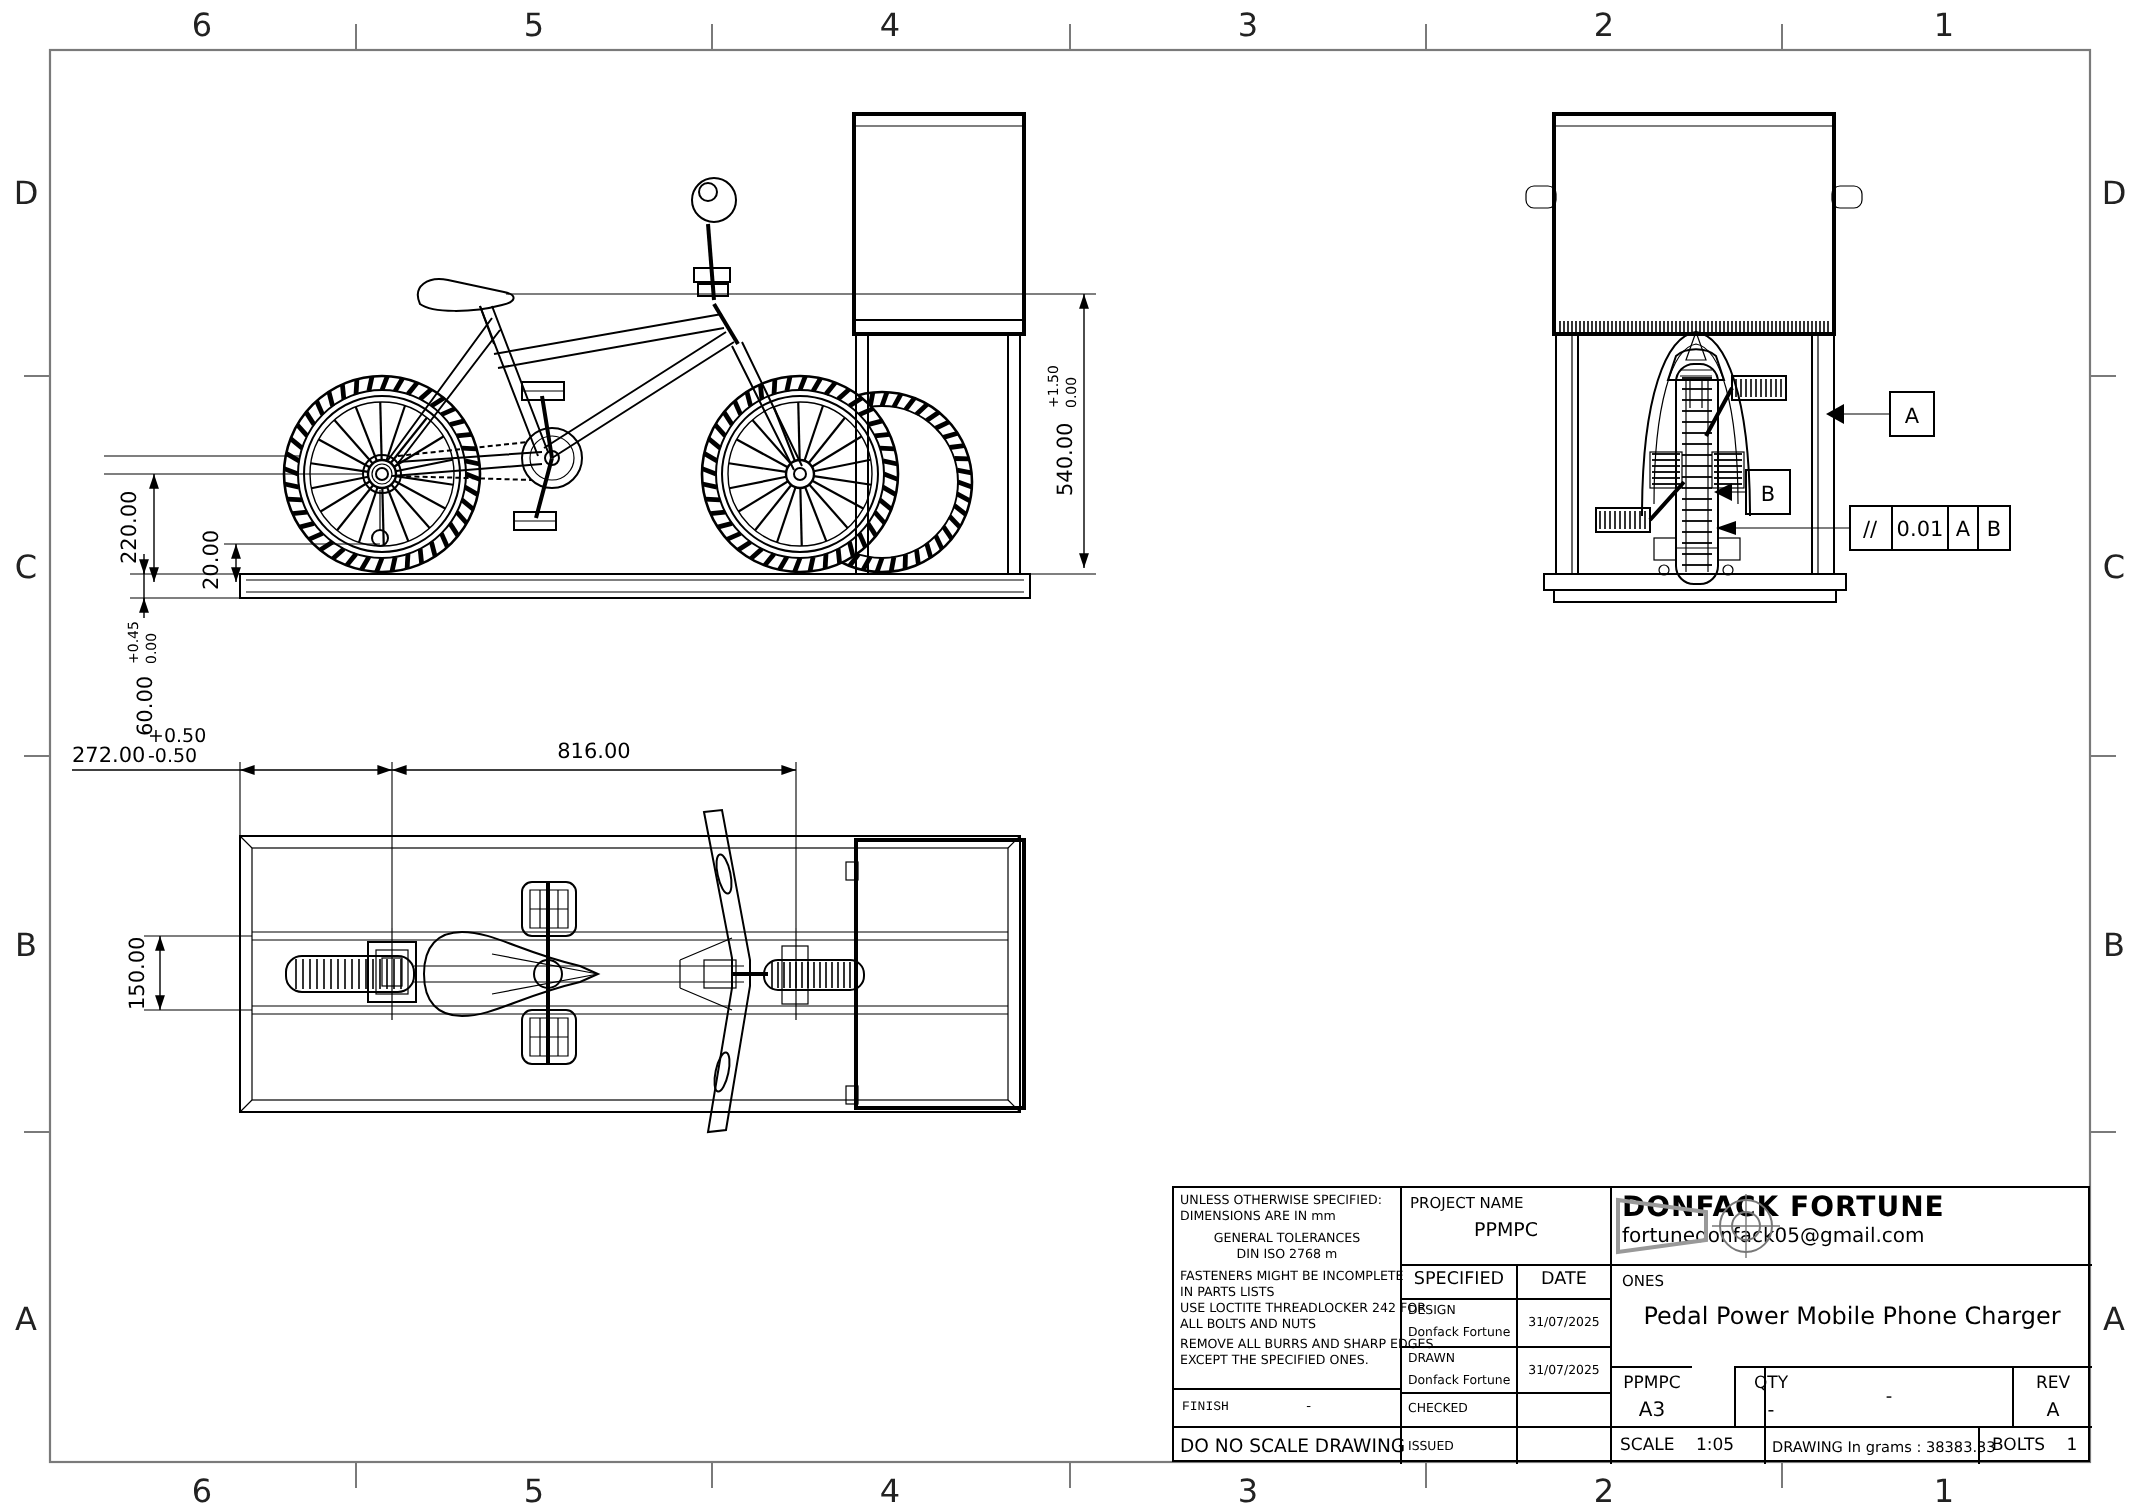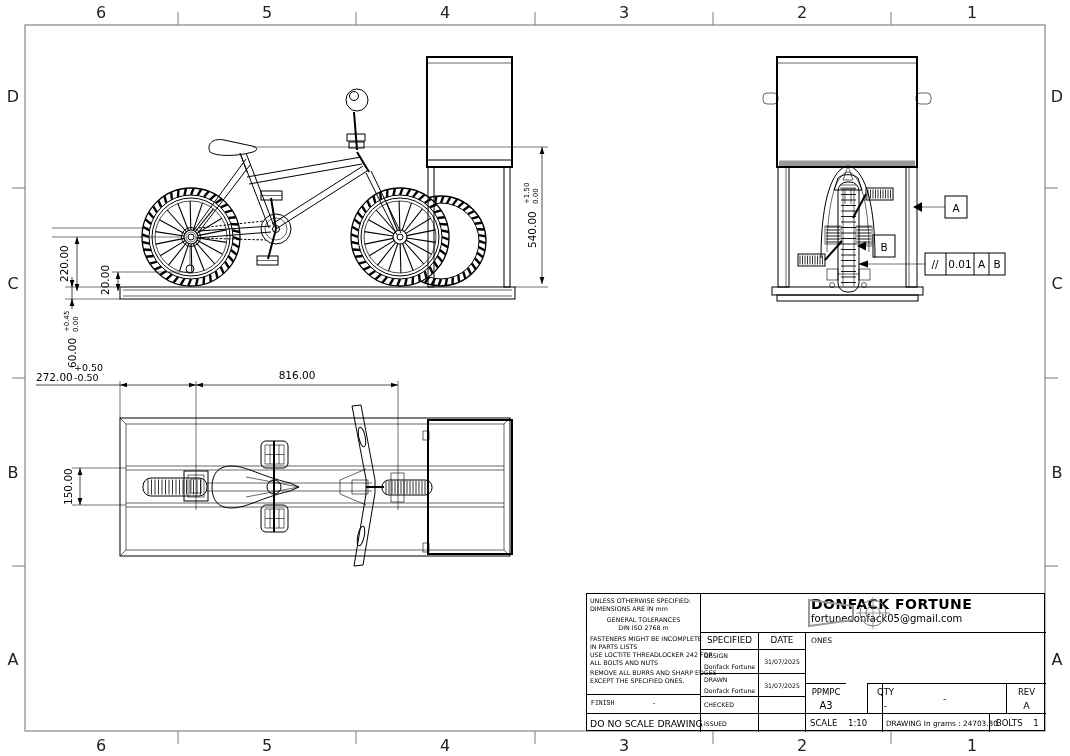--- a/index.html
+++ b/index.html
@@ -635,20 +635,24 @@
     <div class="note-line">EXCEPT THE SPECIFIED ONES.</div>
   </div>
   <div class="cell br bt" style="left:0;top:100px;width:114px;height:19px;font-size:6.5px;padding:5px 0 0 4px;font-family:Liberation Mono, monospace;">
     <span>FINISH</span>
     <span style="margin-left:34px;">-</span>
   </div>
   <div class="cell br bt" style="left:0;top:119px;width:114px;height:19px;font-size:9.3px;padding:4px 0 0 3px;white-space:nowrap;">
     <span>DO NO SCALE DRAWING</span>
   </div>
 
+  <div class="cell br" style="left:114px;top:0;width:105px;height:38px;">
+    <div class="lbl" style="padding:3px 0 0 4px;">PROJECT NAME</div>
+    <div class="tb-val" style="text-align:center;margin-top:4px;">PPMPC</div>
+  </div>
   <div class="cell bt" style="left:114px;top:38px;width:57px;height:17px;font-size:8.8px;text-align:center;padding-top:2px;">
     <span>SPECIFIED</span>
   </div>
   <div class="cell bt bl br" style="left:171px;top:38px;width:48px;height:17px;font-size:8.8px;text-align:center;padding-top:2px;">
     <span>DATE</span>
   </div>
 
   <div class="cell bt" style="left:114px;top:55px;width:57px;height:24px;">
     <div class="small" style="padding:2px 0 0 3px;">DESIGN</div>
     <div class="small" style="padding:4px 0 0 3px;">Donfack Fortune</div>
@@ -682,43 +686,44 @@
     <svg width="88" height="32" viewBox="0 0 88 32" style="position:absolute;right:3px;top:3px;">
       <polygon points="3,3 47,9 47,23 3,29" fill="none" stroke="#999" stroke-width="2"></polygon>
       <circle cx="67" cy="16" r="13" fill="none" stroke="#777" stroke-width="1"></circle>
       <circle cx="67" cy="16" r="7" fill="none" stroke="#777" stroke-width="1"></circle>
       <line x1="50" y1="16" x2="84" y2="16" stroke="#777" stroke-width=".7"></line>
       <line x1="67" y1="0" x2="67" y2="32" stroke="#777" stroke-width=".7"></line>
     </svg>
   </div>
   <div class="cell bt" style="left:219px;top:38px;width:240px;height:51px;">
     <div class="lbl" style="padding:3px 0 0 5px;">ONES</div>
+    <div style="font-size:12px;text-align:center;margin-top:6px;">Pedal Power Mobile Phone Charger</div>
   </div>
   <div class="cell bt" style="left:219px;top:89px;width:40px;height:30px;text-align:center;">
     <div style="font-size:8.5px;padding-top:3px;">PPMPC</div>
     <div style="font-size:10px;padding-top:3px;">A3</div>
   </div>
   <div class="cell bt bl" style="left:259px;top:89px;width:36px;height:30px;text-align:center;margin-left:21px;">
     <div style="font-size:8.5px;padding-top:3px;">QTY</div>
     <div style="font-size:9.5px;padding-top:3px;">-</div>
   </div>
   <div class="cell bt bl" style="left:295px;top:89px;width:124px;height:30px;text-align:center;">
     <div style="font-size:9px;padding-top:10px;">-</div>
   </div>
   <div class="cell bt bl" style="left:419px;top:89px;width:40px;height:30px;text-align:center;">
     <div style="font-size:8.5px;padding-top:3px;">REV</div>
     <div style="font-size:9.5px;padding-top:3px;">A</div>
   </div>
   <div class="cell bt" style="left:219px;top:119px;width:76px;height:19px;font-size:8.5px;padding:4px 0 0 4px;white-space:nowrap;">
     <span>SCALE</span>
-    <span style="margin-left:8px;">1:10</span>
+    <span style="margin-left:8px;">1:05</span>
   </div>
   <div class="cell bt bl" style="left:295px;top:119px;width:107px;height:19px;font-size:7.3px;padding:5px 0 0 3px;white-space:nowrap;">
     <span>DRAWING In grams :</span>
-    <span>24703.30</span>
+    <span>38383.33</span>
   </div>
   <div class="cell bt bl" style="left:402px;top:119px;width:57px;height:19px;font-size:8.5px;padding:4px 0 0 6px;white-space:nowrap;">
     <span>BOLTS</span>
     <span style="margin-left:8px;">1</span>
   </div>
 </div>
 
 </div>
 
 </body></html>

